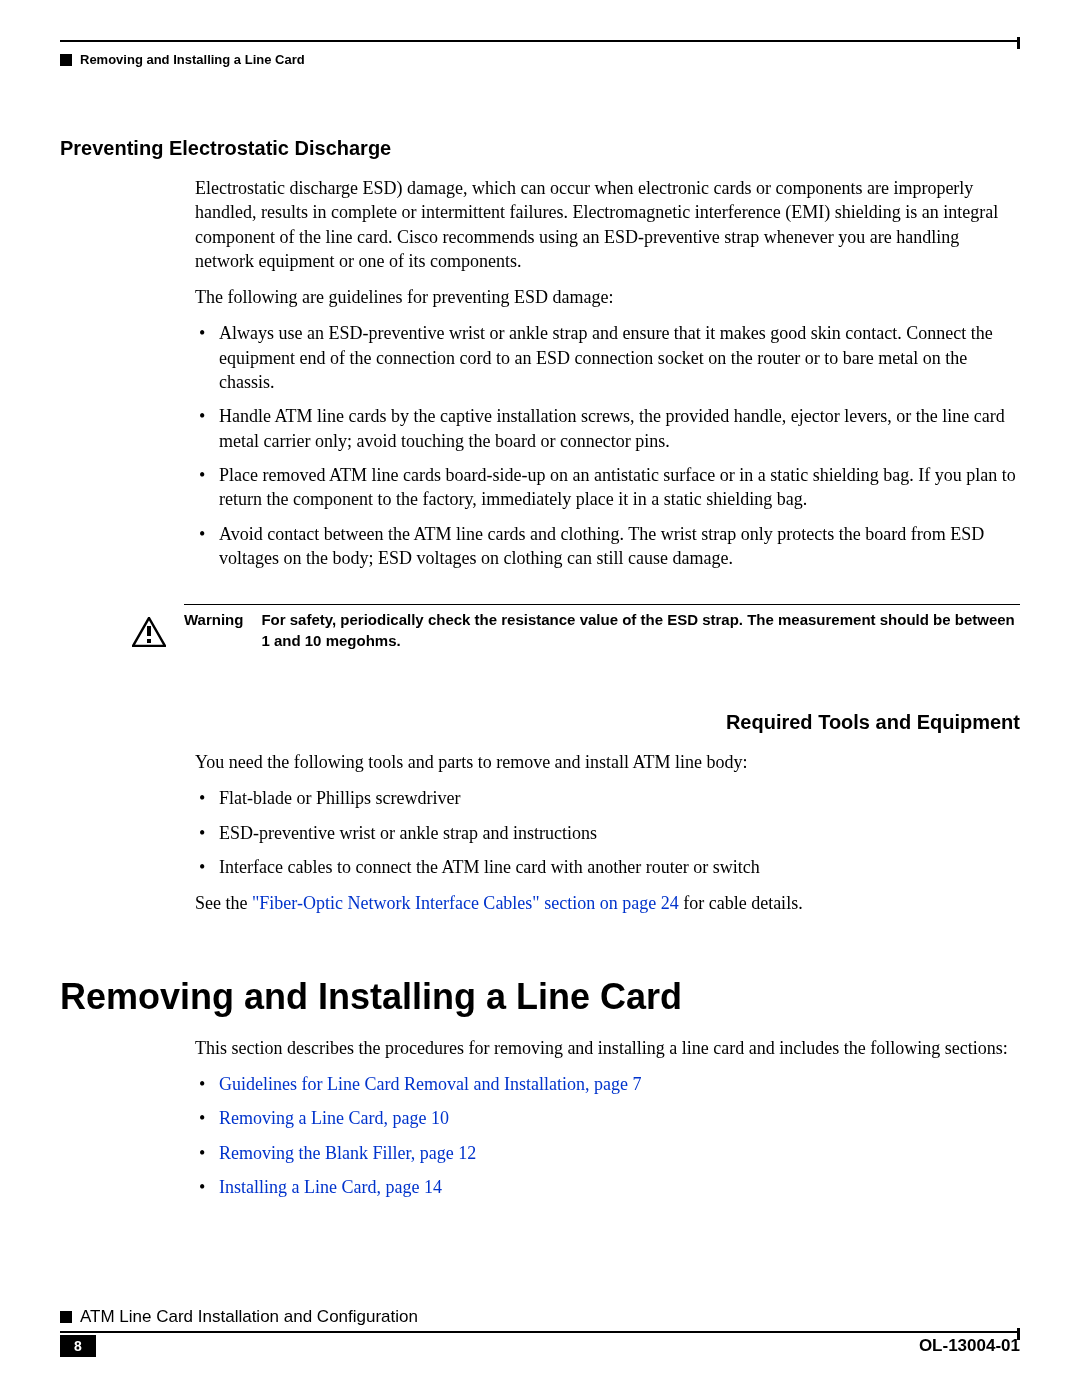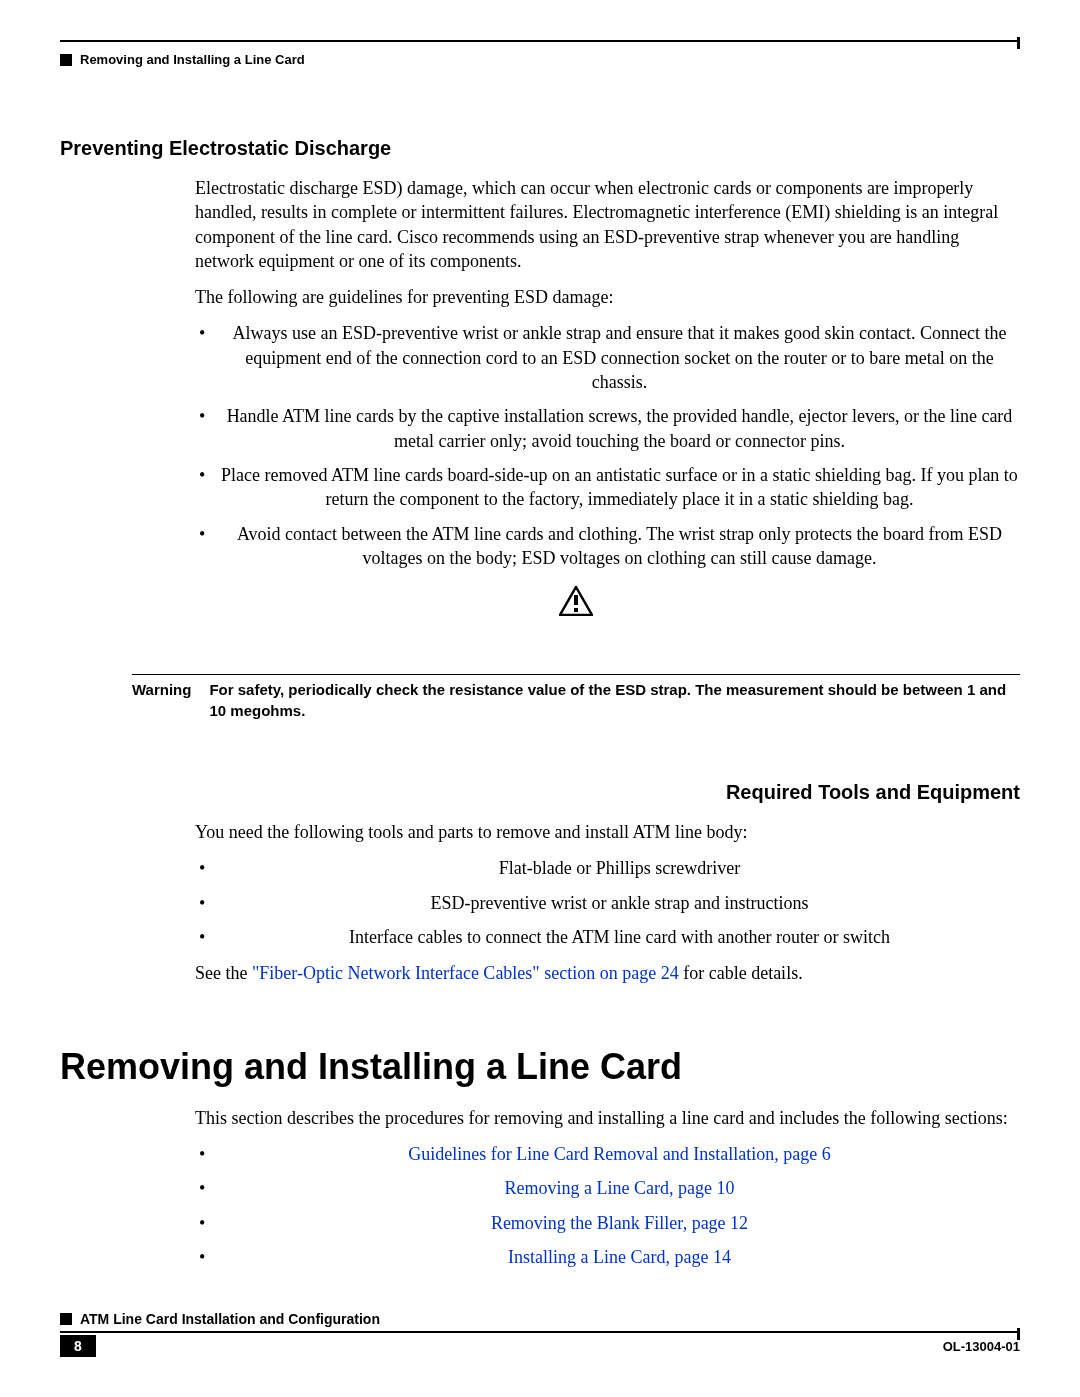--- a/index.html
+++ b/index.html
@@ -76,35 +76,33 @@
   }
   ul.bullets {
     list-style: none;
     padding: 0;
     margin: 0 0 12px 0;
   }
   ul.bullets > li {
     position: relative;
     padding-left: 24px;
     margin: 0 0 10px 0;
-    text-align: center;
   }
   ul.bullets > li::before {
     content: "•";
     position: absolute;
     left: 4px;
     top: 0;
     font-size: 18px;
   }
   .warning-block {
     display: flex;
-    align-items: center;
+    align-items: flex-end;
     margin: 14px 0 0 72px;
-    gap: 34px;
-    flex-direction: column;
+    gap: 18px;
   }
   .warning-icon {
     flex: 0 0 auto;
     width: 34px;
     margin-top: 2px;
   }
   .warning-content {
     flex: 1 1 auto;
   }
   .warning-rule {
@@ -136,22 +134,22 @@
     bottom: 40px;
   }
   .footer-title-row {
     display: flex;
     align-items: center;
     gap: 8px;
     margin-bottom: 4px;
   }
   .footer-title {
     font-family: Arial, Helvetica, sans-serif;
-    font-weight: bold;
-    font-size: 14px;
+    font-weight: normal;
+    font-size: 17px;
   }
   .footer-line {
     border-top: 2px solid #000;
     height: 0;
     position: relative;
   }
   .footer-bottom {
     display: flex;
     justify-content: space-between;
     align-items: center;
@@ -163,21 +161,21 @@
     color: #fff;
     font-family: Arial, Helvetica, sans-serif;
     font-weight: bold;
     font-size: 14px;
     padding: 3px 14px;
     display: inline-block;
   }
   .doc-id {
     font-family: Arial, Helvetica, sans-serif;
     font-weight: bold;
-    font-size: 13px;
+    font-size: 17px;
   }
   .footer-bar-right {
     position: absolute;
     right: 0;
     top: -5px;
     width: 3px;
     height: 12px;
     background: #000;
   }
 </style>
@@ -233,21 +231,21 @@
     </ul>
     <p>
       <span>See the </span><span class="link">"Fiber-Optic Network Interface Cables" section on page 24</span><span> for cable details.</span>
     </p>
   </div>
 
   <h1 class="main">Removing and Installing a Line Card</h1>
   <div class="body-block">
     <p>This section describes the procedures for removing and installing a line card and includes the following sections:</p>
     <ul class="bullets">
-      <li><span class="link">Guidelines for Line Card Removal and Installation, page 6</span></li>
+      <li><span class="link">Guidelines for Line Card Removal and Installation, page 7</span></li>
       <li><span class="link">Removing a Line Card, page 10</span></li>
       <li><span class="link">Removing the Blank Filler, page 12</span></li>
       <li><span class="link">Installing a Line Card, page 14</span></li>
     </ul>
   </div>
 
   <div class="footer">
     <div class="footer-title-row">
       <div class="black-sq"></div>
       <div class="footer-title">ATM Line Card Installation and Configuration</div>

